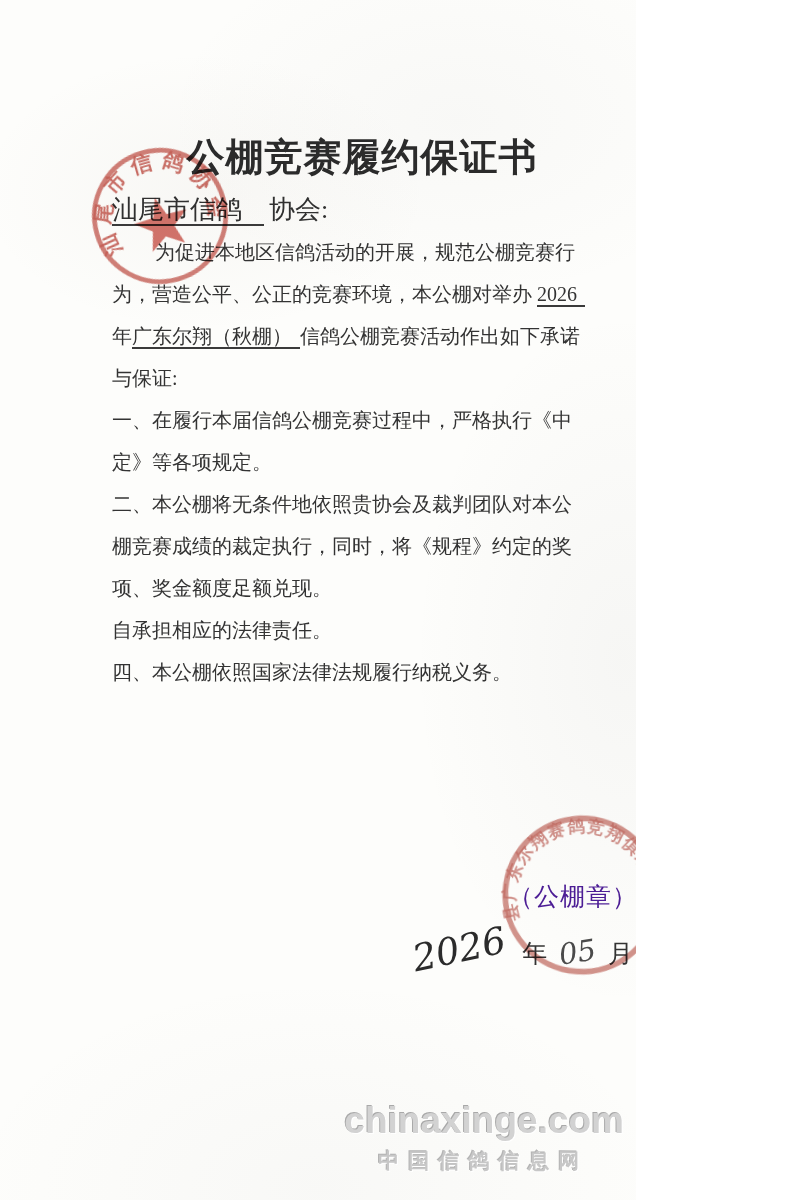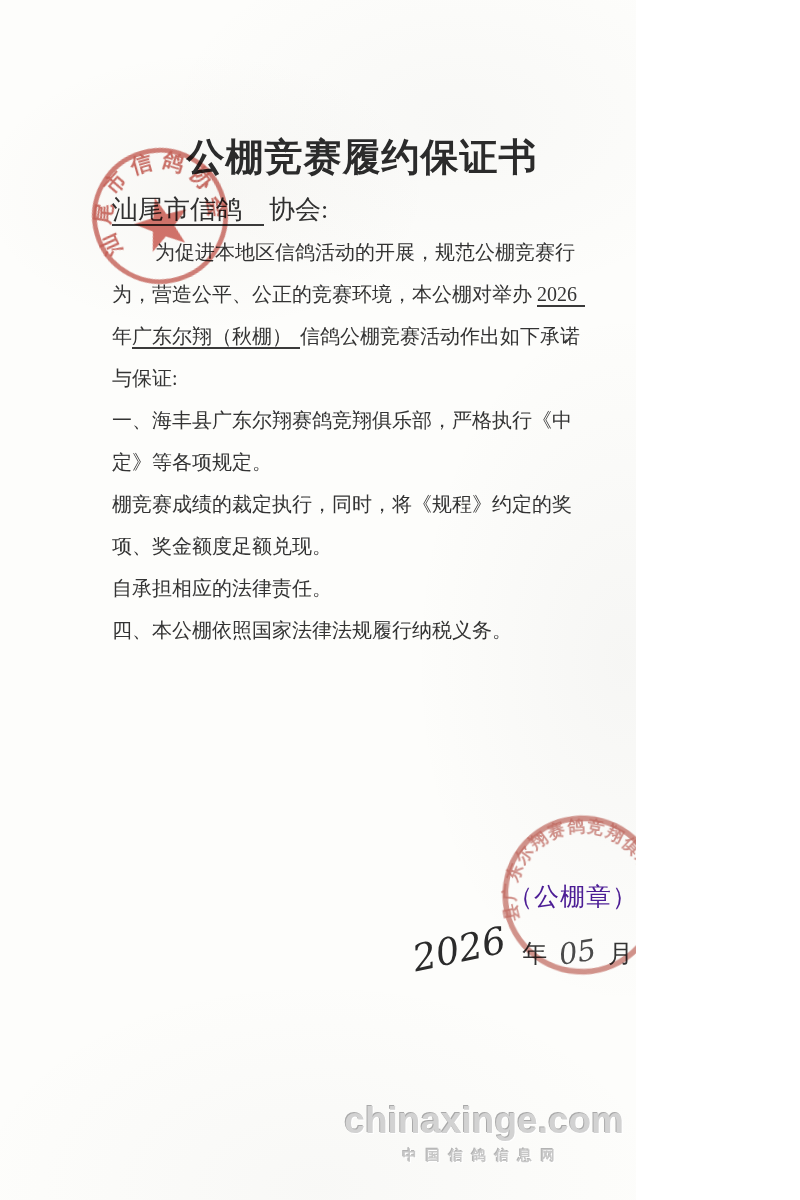--- a/index.html
+++ b/index.html
@@ -52,21 +52,21 @@
   .watermark{
     position:absolute;right:12px;top:1100px;text-align:center;z-index:4;
     font-family:"Liberation Sans","DejaVu Sans",sans-serif;
   }
   .wm-site{
     font-size:37px;font-weight:bold;color:#d2d2d2;letter-spacing:0px;
     text-shadow:-1px -1px 0 #a9a9a9, 1px 1px 0 #ffffff;
     white-space:nowrap;
   }
   .wm-cn{
-    margin-top:5px;font-size:14px;font-weight:bold;color:#c7c7c7;letter-spacing:9px;
+    margin-top:5px;font-size:21px;font-weight:bold;color:#c7c7c7;letter-spacing:9px;
     text-shadow:1px 1px 0 #ffffff, -1px -1px 0 #b3b3b3;
     white-space:nowrap;margin-right:2px;
   }
 </style>
 </head>
 <body>
 
 <div class="page">
   <div class="scan-noise"></div>
 
@@ -74,22 +74,23 @@
 
   <div class="addressee">
     <span class="name">汕尾市信鸽</span><span class="suffix">协会:</span>
   </div>
 
   <div class="doc-body">
       <div class="bline indent"><span>为促进本地区信鸽活动的开展，规范公棚竞赛行</span></div>
       <div class="bline"><span>为，营造公平、公正的竞赛环境，本公棚对举办 </span><span class="u">2026</span></div>
       <div class="bline"><span>年</span><span class="u">广东尔翔（秋棚）</span><span>信鸽公棚竞赛活动作出如下承诺</span></div>
       <div class="bline"><span>与保证:</span></div>
-      <div class="bline"><span>一、海丰县广东尔翔赛鸽竞翔俱乐部，严格执行《中</span></div>
+      <div class="bline"><span>一、在履行本届信鸽公棚竞赛过程中，严格执行《中</span></div>
       <div class="bline"><span>定》等各项规定。</span></div>
+      <div class="bline"><span>二、本公棚将无条件地依照贵协会及裁判团队对本公</span></div>
       <div class="bline"><span>棚竞赛成绩的裁定执行，同时，将《规程》约定的奖</span></div>
       <div class="bline"><span>项、奖金额度足额兑现。</span></div>
       <div class="bline"><span>自承担相应的法律责任。</span></div>
       <div class="bline"><span>四、本公棚依照国家法律法规履行纳税义务。</span></div>
     </div>
 
   <div class="seal-note">（公棚章）</div>
 
   <div class="date-row">
     <span class="hand year">2026</span>

